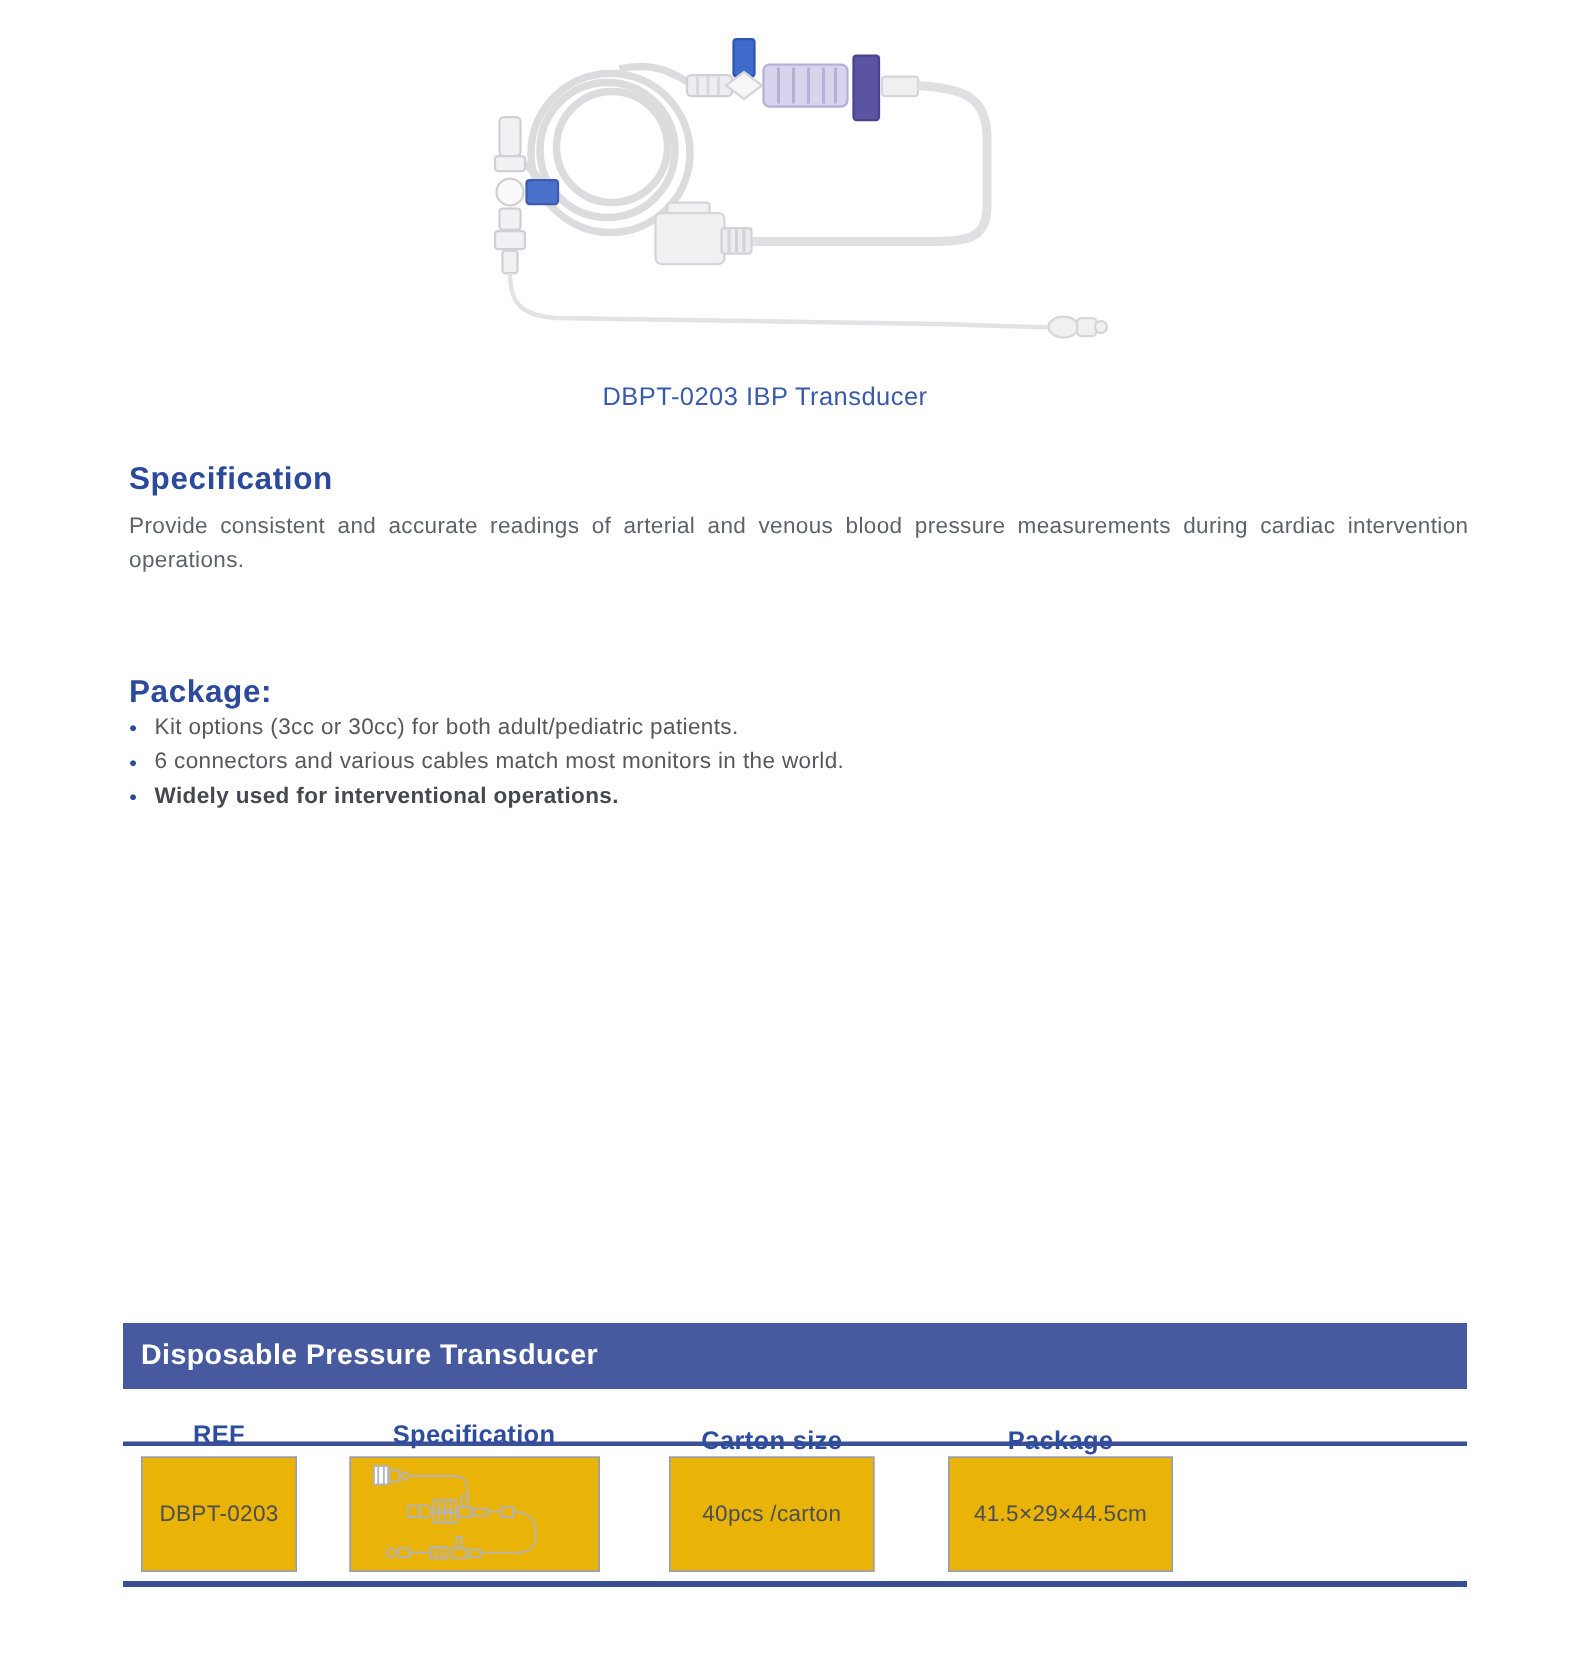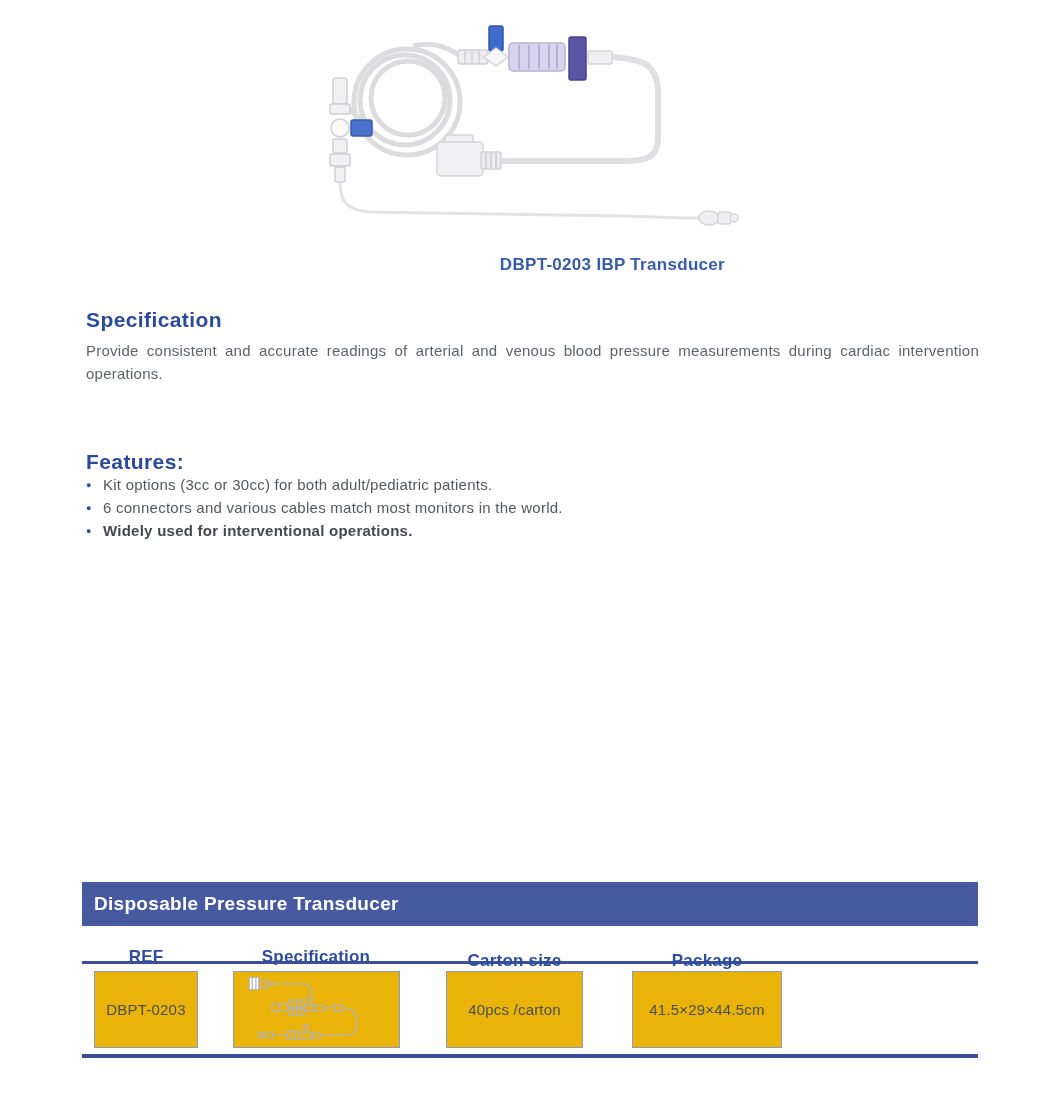--- a/index.html
+++ b/index.html
@@ -7,21 +7,21 @@
   body {
     width:1060px; height:1116px; position:relative; overflow:hidden;
     font-family:"Liberation Sans", sans-serif;
     -webkit-font-smoothing:antialiased;
   }
 
   
   .figure { position:absolute; left:295px; top:10px; width:445px; height:238px; }
   .caption {
     position:absolute; left:295px; top:255px; width:430px;
-    text-align:right; font-size:17px; font-weight:700; letter-spacing:.3px;
+    text-align:center; font-size:17px; font-weight:400; letter-spacing:.3px;
     color:#3a5ba9;
   }
 
   
   .section-heading {
     position:absolute; left:86px;
     font-size:21px; font-weight:700; letter-spacing:.4px; color:#2c4a9c;
   }
   .intro-heading { top:308px; }
   .intro-body {
@@ -138,21 +138,21 @@
       <line x1="196" y1="143" x2="196" y2="158" stroke="#d2d2d8" stroke-width="2"></line>
       <line x1="201" y1="143" x2="201" y2="158" stroke="#d2d2d8" stroke-width="2"></line>
     </g>
   </svg>
 </div>
 <div class="caption">DBPT-0203 IBP Transducer</div>
 
 <h2 class="section-heading intro-heading">Specification</h2>
 <p class="intro-body">Provide consistent and accurate readings of arterial and venous blood pressure measurements during cardiac intervention operations.</p>
 
-<h2 class="section-heading features-heading">Features:</h2>
+<h2 class="section-heading features-heading">Package:</h2>
 <ul class="features-list">
   <li class="feature-item">Kit options (3cc or 30cc) for both adult/pediatric patients.</li>
   <li class="feature-item">6 connectors and various cables match most monitors in the world.</li>
   <li class="feature-item bold">Widely used for interventional operations.</li>
 </ul>
 
 <div class="spec-table">
   <div class="table-title">Disposable Pressure Transducer</div>
 
   <div class="table-head">

